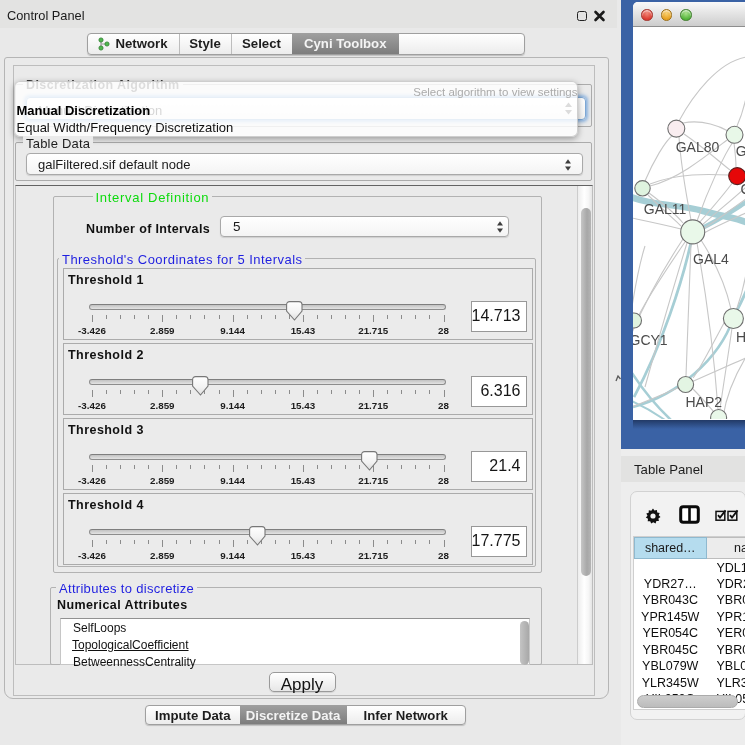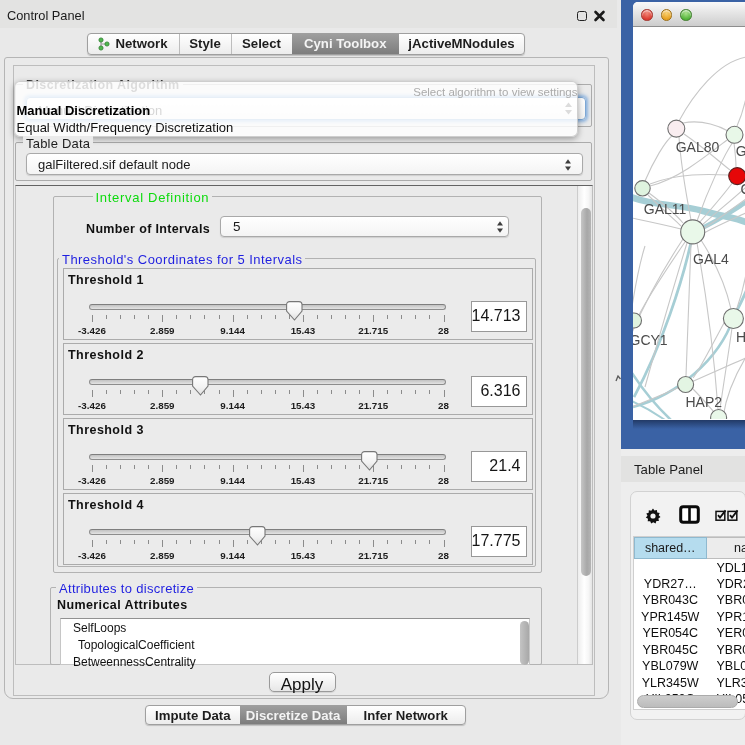--- a/index.html
+++ b/index.html
@@ -26,21 +26,20 @@
         <path d="M3 3 L3 11 M3 7 L9 7" stroke="#9a9a9a" stroke-width="1.2" fill="none"></path>
         <circle cx="3" cy="3" r="2.1" fill="#4db84d" stroke="#2e7d2e" stroke-width="0.8"></circle>
         <circle cx="3" cy="11" r="2.1" fill="#4db84d" stroke="#2e7d2e" stroke-width="0.8"></circle>
         <circle cx="9" cy="7" r="2.1" fill="#4db84d" stroke="#2e7d2e" stroke-width="0.8"></circle>
       </svg>Network</div>
     <div style="width:1px;height:100%;background:#bdbdbd;"></div>
     <div class="seg" style="width:51px;">Style</div>
     <div style="width:1px;height:100%;background:#bdbdbd;"></div>
     <div class="seg" style="width:60px;">Select</div>
     <div class="seg" style="width:107.5px;background:linear-gradient(#9e9e9e,#7d7d7d);color:#f4f4f4;">Cyni Toolbox</div>
-    <div class="seg" style="flex:1;">jActiveMNodules</div>
   </div>
 <div style="position:absolute;left:4px;top:57px;width:604.5px;height:642px;border:1px solid #b5b5b5;border-radius:3px 3px 9px 9px;background:#eaeaea;"></div>
 <div style="position:absolute;left:13px;top:65px;width:582px;height:631px;border:1px solid #bdbdbd;background:#eaeaea;"></div>
 <div style="position:absolute;left:15px;top:84px;width:577px;height:42.5px;border:1px solid #ababab;border-radius:2px;"></div>
 <div class="lbl" style="position:absolute;left:23px;top:77.5px;font-size:12.5px;font-weight:bold;letter-spacing:0.4px;color:#3c3c3c;background:#eaeaea;padding:0 3px;">Discretization Algorithm</div>
 <div style="position:absolute;left:26px;top:96.5px;width:560px;height:23px;background:linear-gradient(#ffffff,#f2f2f2);border:1px solid #7da7d4;border-radius:4px;box-shadow:0 0 3.5px 1.5px rgba(86,148,217,0.65);"></div>
 <div class="cartxt" style="position:absolute;left:38px;top:103px;">Manual Discretization</div>
 <div style="position:absolute;left:564px;top:101px;width:9px;height:13px;"><svg width="9" height="13" viewBox="0 0 9 13">
       <path d="M4.5 0.5 L8 5 L1 5 Z" fill="#3d3d3d"></path>
       <path d="M4.5 12.5 L8 8 L1 8 Z" fill="#3d3d3d"></path>
@@ -253,21 +252,21 @@
       </defs>
       <path d="M4 0.6 h9 a3 3 0 0 1 3 3 v6.4 L8.5 19 L0.6 10 v-6.4 a3 3 0 0 1 3 -3 z" fill="url(#tg)" stroke="#777777" stroke-width="1.1"></path>
     </svg></div>
 <div style="position:absolute;left:470.5px;top:526.0px;width:56px;height:31px;background:#ffffff;border:1px solid #989898;"></div>
 <div style="position:absolute;left:470.5px;top:526.0px;width:56px;height:31px;font-size:16px;color:#161616;text-align:right;padding:5.5px 6px 0 0;">17.775</div>
 <div style="position:absolute;left:50px;top:587px;width:492px;height:78px;border:1px solid #b2b2b2;border-radius:2px;"></div>
 <div class="lbl" style="position:absolute;left:56px;top:580.5px;font-size:13px;letter-spacing:0.3px;color:#1f1fe0;background:#eaeaea;padding:0 3px;">Attributes to discretize</div>
 <div class="lbl" style="position:absolute;left:57px;top:598px;font-size:12.5px;font-weight:bold;letter-spacing:0.4px;color:#111;">Numerical Attributes</div>
 <div style="position:absolute;left:59.5px;top:617.5px;width:470px;height:47.5px;background:#ffffff;border:1px solid #c6c6c6;border-top:1px solid #919191;"></div>
 <div class="lbl" style="position:absolute;left:73px;top:620.5px;font-size:12px;color:#111;">SelfLoops</div>
-<div class="lbl" style="position:absolute;left:78px;top:637.5px;font-size:12px;color:#111;">TopologicalCoefficient</div>
+<div class="lbl" style="position:absolute;left:72px;top:637.5px;font-size:12px;color:#111;text-decoration:underline;">TopologicalCoefficient</div>
 <div class="lbl" style="position:absolute;left:73px;top:654.5px;font-size:12px;color:#111;">BetweennessCentrality</div>
 <div style="position:absolute;left:519.5px;top:620.5px;width:9px;height:44px;background:linear-gradient(to right,#c4c4c4,#a8a8a8);border-radius:4.5px;"></div>
 <div style="position:absolute;left:268.5px;top:671.5px;width:67px;height:20.5px;background:linear-gradient(#ffffff,#e7e7e7);border:1px solid #9a9a9a;border-radius:5px;font-size:17px;color:#111;text-align:center;padding-top:2px;box-shadow:0 1px 1px rgba(0,0,0,0.1);">Apply</div>
 <div style="position:absolute;left:145px;top:705px;width:321px;height:20px;border:1px solid #9f9f9f;border-radius:4px;overflow:hidden;display:flex;background:linear-gradient(#ffffff,#ececec);font-size:13.2px;box-shadow:0 1px 1px rgba(0,0,0,0.18);">
     <div class="seg" style="width:93.5px;">Impute Data</div>
     <div class="seg" style="width:107px;background:linear-gradient(#9e9e9e,#7d7d7d);color:#f4f4f4;">Discretize Data</div>
     <div class="seg" style="flex:1;">Infer Network</div>
   </div>
 <div style="position:absolute;left:14px;top:80.5px;width:563.5px;height:56px;background:rgba(255,255,255,0.82);border-radius:6px;border:1px solid rgba(150,150,150,0.45);box-shadow:0 2px 6px rgba(0,0,0,0.35);z-index:30;"></div>
 <div style="position:absolute;left:14px;top:86px;width:563.5px;font-size:11.5px;color:#ababab;text-align:right;z-index:31;">Select algorithm to view settings</div>

